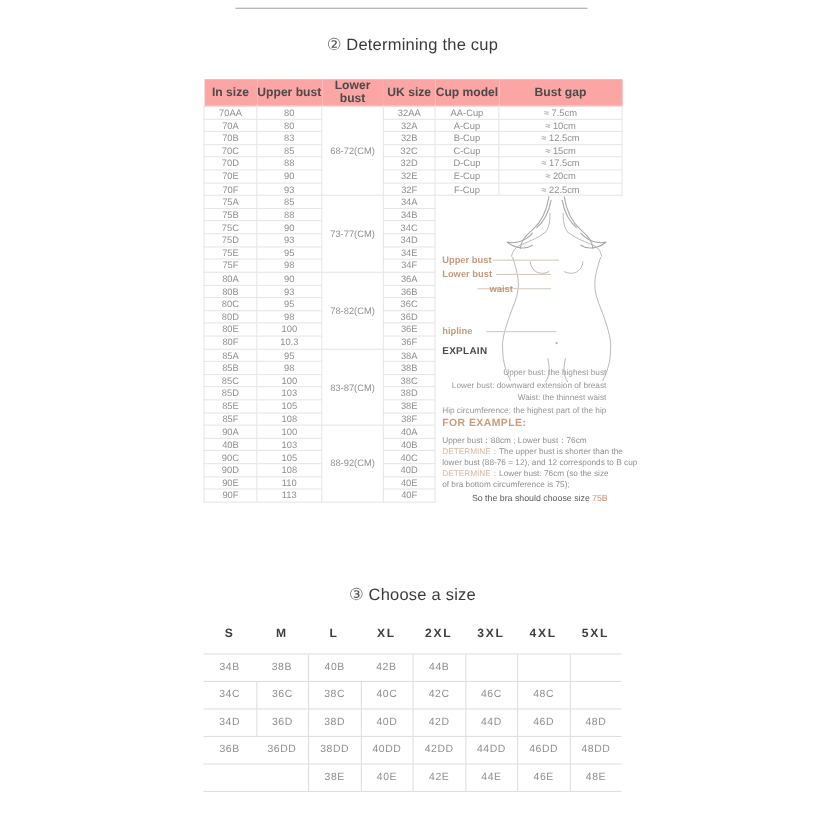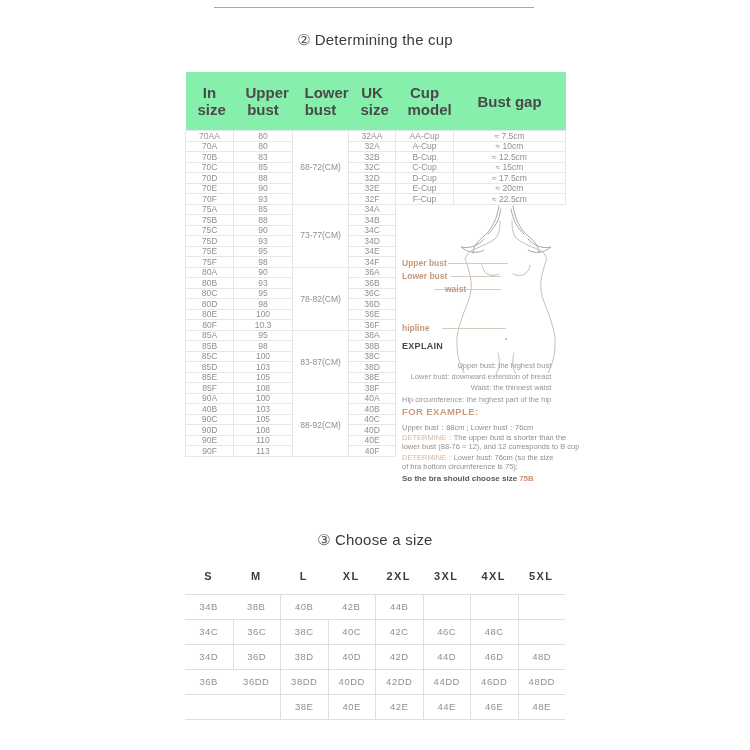--- a/index.html
+++ b/index.html
@@ -12,22 +12,22 @@
 
   .sec-title { position:absolute; left:0; width:750px; text-align:center;
     font-size:15px; color:#3b3b3b; letter-spacing:0.2px; }
   .sec-title .num { margin-right:4px; color:#555; }
   #cup-title { top:31px; }
   #size-title { top:531px; }
 
   
   #cup-table { position:absolute; left:185px; top:72px; width:380px; height:385px;
     border-collapse:collapse; table-layout:fixed; }
-  #cup-table th { background:#86efac; font-size:15px; font-weight:700; color:#4a4a4a;
-    height:17px; padding:12px; border:none; font-family:"Liberation Sans",sans-serif; }
+  #cup-table th { background:#fca5a5; font-size:11px; font-weight:700; color:#4a4a4a;
+    height:17px; padding:0; border:none; font-family:"Liberation Sans",sans-serif; }
   #cup-table td { border:1px solid var(--grid); font-size:8.5px; color:#8f8f8f;
     text-align:center; padding:0; line-height:1; }
   #cup-table td.free { border:none; position:relative; vertical-align:top; }
 
   
   #free-content { position:absolute; left:0; top:0; width:171px; height:284px; text-align:left; }
   #figure-svg { position:absolute; left:44px; top:-2px; }
   .fig-label { position:absolute; left:6px; color:var(--tan); font-size:8.5px; font-weight:700;
     line-height:9px; white-space:nowrap; }
   #lbl-upper   { top:54px; }
@@ -45,21 +45,21 @@
   #explain-lines { position:absolute; left:6px; top:155px; font-size:7.5px; color:#979797;
     line-height:11.3px; white-space:nowrap;text-align:right; }
   #for-example { position:absolute; left:6px; top:202px; font-size:9.5px; font-weight:700;
     color:#cb9c7c; letter-spacing:0.4px; }
   #example-block { position:absolute; left:6px; top:218px; font-size:7.5px; color:#8f8f8f;
     white-space:nowrap; }
   .ex-line { line-height:9.6px; }
   .ex-line.d1  { margin-top:0.5px; }
   .ex-line.d2  { margin-top:0.8px; }
   .tan-label { color:var(--tan-light); }
-  .conclusion { margin-top:2.5px; font-weight:700; color:#5a5a5a; font-size:8px; line-height:10px; }
+  .conclusion { margin-top:2.5px; font-weight:400; color:#5a5a5a; font-size:8px; line-height:10px;text-align:center; }
   .conclusion .size { color:var(--orange); margin-left:2px; }
 
   
   #size-header { position:absolute; left:185px; top:570px; width:380px; display:grid;
     grid-template-columns:repeat(8,1fr); }
   #size-header .hcell { text-align:center; font-size:11px; font-weight:700; color:#3e3e3e;
     letter-spacing:1.5px; }
   #size-grid { position:absolute; left:185px; top:594px; width:380px; display:grid;
     grid-template-columns:repeat(8,1fr); border-top:1px solid #dfdfdf; }
   #size-grid .cell { height:24px; line-height:24px; border-bottom:1px solid #dfdfdf;

